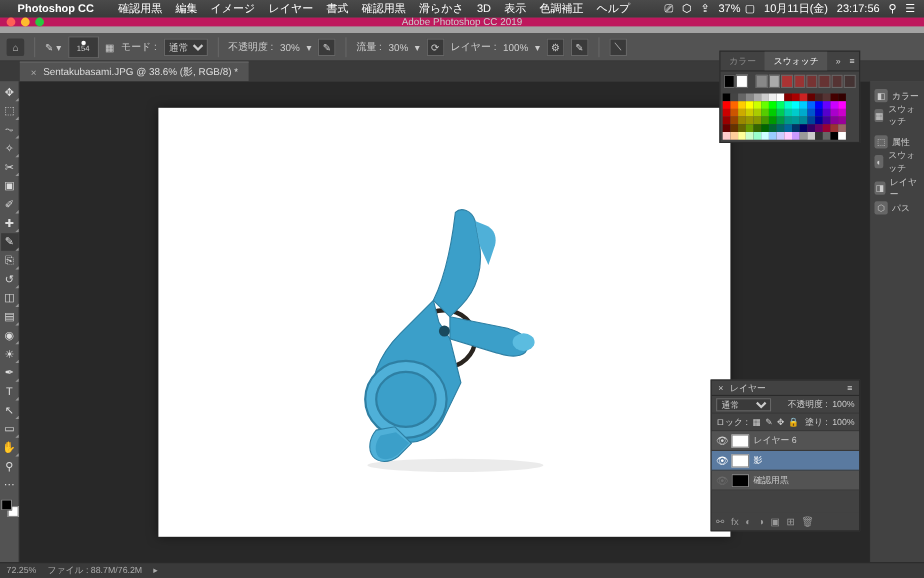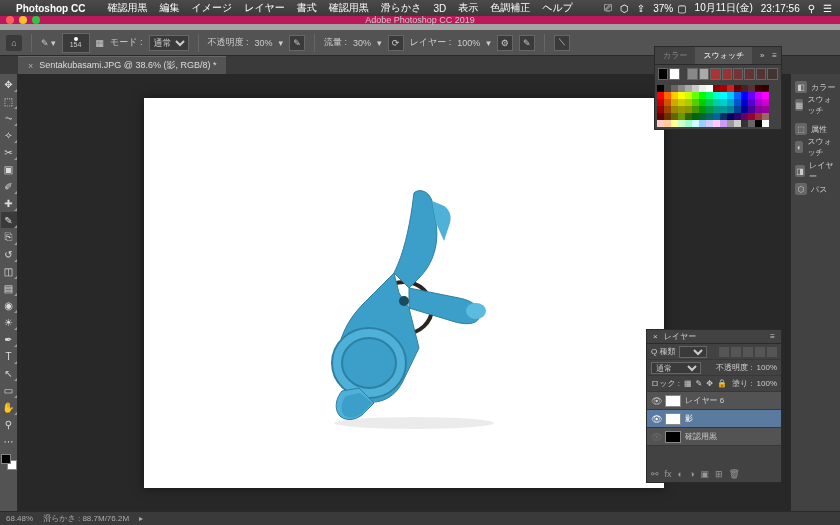--- a/index.html
+++ b/index.html
@@ -241,22 +241,22 @@
         <span>レイヤー</span>
       </div>
     <div class="cp-item">
         <span class="cp-icon">⬡</span>
         <span>パス</span>
       </div>
   </div>
 </div>
 
 <div class="status-bar">
-  <span>68.48%</span>
-  <span><span>滑らかさ :</span> <span>88.7M/76.2M</span></span>
+  <span>72.25%</span>
+  <span><span>ファイル :</span> <span>88.7M/76.2M</span></span>
   <span>▸</span>
 </div>
 
 <div class="color-panel">
   <div class="cp-tabs">
     <div class="cp-tab">カラー</div>
     <div class="cp-tab active">スウォッチ</div>
     <div class="spacer"></div>
     <div class="menu">»</div>
     <div class="menu">≡</div>
@@ -374,31 +374,20 @@
     </div>
 </div>
 
 <div class="layers-panel">
   <div class="lp-title">
     <span style="margin-right:6px">×</span>
     <span>レイヤー</span>
     <span class="close">≡</span>
   </div>
   <div class="lp-row">
-    <span>Q 種類</span>
-    <select style="width:28px"></select>
-    <div class="lp-filter-icons">
-      <span></span>
-      <span></span>
-      <span></span>
-      <span></span>
-      <span></span>
-    </div>
-  </div>
-  <div class="lp-row">
     <select style="width:50px"><option>通常</option></select>
     <span style="margin-left:auto">不透明度 :</span>
     <span>100%</span>
   </div>
   <div class="lp-row">
     <span>ロック :</span>
     <span>▦</span>
     <span>✎</span>
     <span>✥</span>
     <span>🔒</span>

